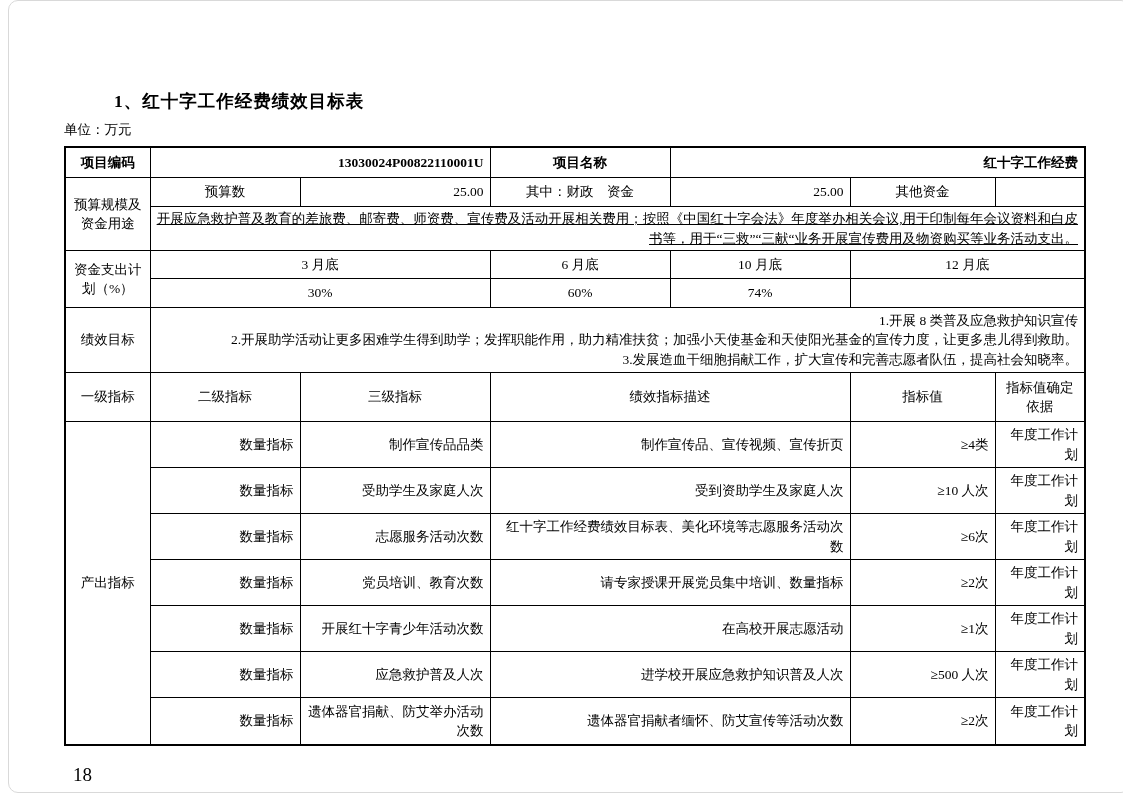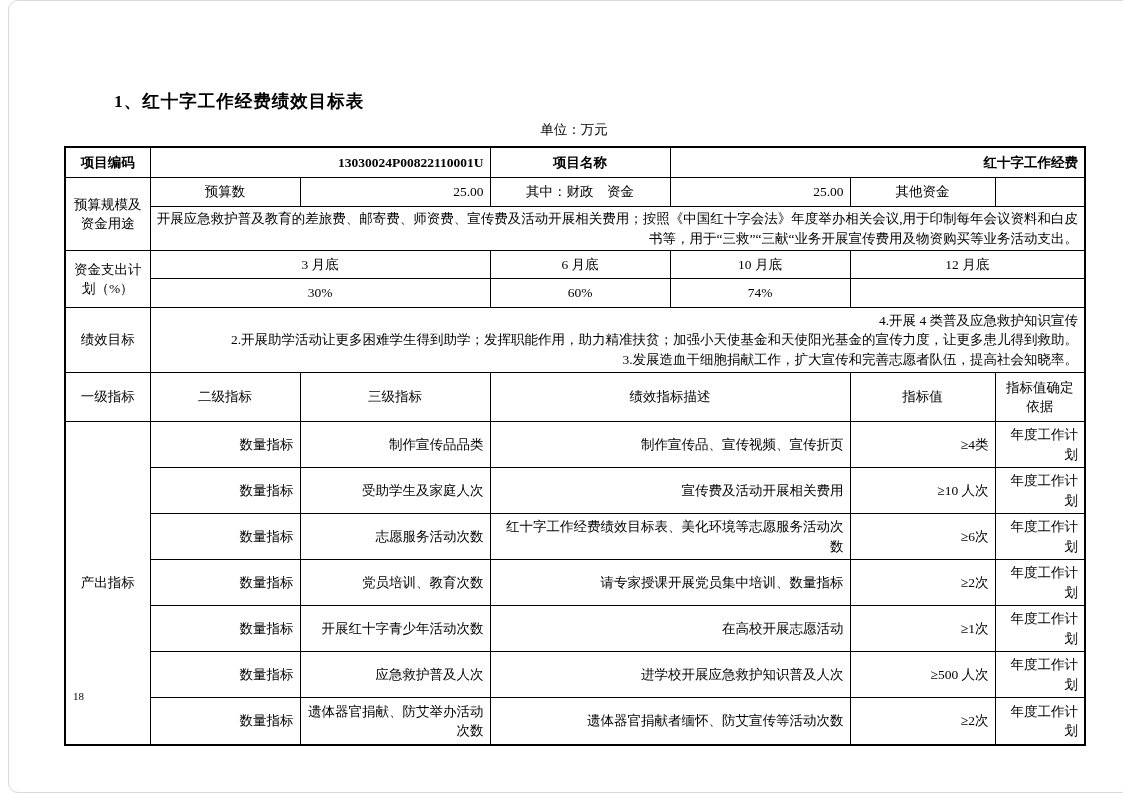--- a/index.html
+++ b/index.html
@@ -14,45 +14,45 @@
     color:#000;
     overflow:hidden;
     margin-left:8px;
   }
   .doc-title{
     position:absolute;left:105px;top:88px;
     font-size:17.5px;font-weight:bold;letter-spacing:1px;
   }
   .unit-label{
     position:absolute;top:120px;left:55px;width:1020px;
-    text-align:center;font-size:13.5px;
+    text-align:left;font-size:13.5px;
   }
   .page-number{
-    position:absolute;left:64px;top:689px;font-size:11px;
+    position:absolute;left:64px;top:763px;font-size:19px;
   }
   table.main{
     position:absolute;left:55px;top:145px;
     width:1020px;
     border-collapse:collapse;table-layout:fixed;
     border:2px solid #000;
   }
   table.main td{
     border:1px solid #000;
     font-size:13.5px;
     line-height:1.45;
     padding:2px 6px;
     vertical-align:middle;
     word-break:break-all;
     overflow:hidden;
   }
   td.c{text-align:center;}
   td.l{text-align:right;}
   tr.r-code td{height:25px;font-weight:bold;}
   tr.r-budget td{height:24px;}
-  tr.r-usage td{height:38px;}
+  tr.r-usage td{height:38px;text-decoration:underline;}
   tr.r-sch1 td{height:23px;}
   tr.r-sch2 td{height:24px;}
   tr.r-goal td{height:60px;}
   tr.r-ihead td{height:44px;}
   tr.r-ind td{height:41px;}
   tr.r-ind-last td{height:42px;}
   td.basis-cell{padding:2px 8px 2px 6px;}
 </style>
 </head>
 <body>
@@ -105,21 +105,21 @@
     <tr class="r-sch2">
       <td class="c" colspan="2">30%</td>
       <td class="c">60%</td>
       <td class="c">74%</td>
       <td class="c" colspan="2"></td>
     </tr>
 
     <tr class="r-goal">
       <td class="c">绩效目标</td>
       <td class="l" colspan="6">
-        <div>4.开展 4 类普及应急救护知识宣传</div>
+        <div>1.开展 8 类普及应急救护知识宣传</div>
         <div>2.开展助学活动让更多困难学生得到助学；发挥职能作用，助力精准扶贫；加强小天使基金和天使阳光基金的宣传力度，让更多患儿得到救助。</div>
         <div>3.发展造血干细胞捐献工作，扩大宣传和完善志愿者队伍，提高社会知晓率。</div>
       </td>
     </tr>
 
     <tr class="r-ihead">
       <td class="c">一级指标</td>
       <td class="c">二级指标</td>
       <td class="c">三级指标</td>
       <td class="c" colspan="2">绩效指标描述</td>
@@ -131,21 +131,21 @@
       <td class="c" rowspan="7">产出指标</td>
       <td class="l">数量指标</td>
       <td class="l">制作宣传品品类</td>
       <td class="l" colspan="2">制作宣传品、宣传视频、宣传折页</td>
       <td class="l">≥4类</td>
       <td class="l basis-cell">年度工作计划</td>
     </tr>
     <tr class="r-ind">
       <td class="l">数量指标</td>
       <td class="l">受助学生及家庭人次</td>
-      <td class="l" colspan="2">宣传费及活动开展相关费用</td>
+      <td class="l" colspan="2">受到资助学生及家庭人次</td>
       <td class="l">≥10 人次</td>
       <td class="l basis-cell">年度工作计划</td>
     </tr>
     <tr class="r-ind">
       <td class="l">数量指标</td>
       <td class="l">志愿服务活动次数</td>
       <td class="l" colspan="2">红十字工作经费绩效目标表、美化环境等志愿服务活动次数</td>
       <td class="l">≥6次</td>
       <td class="l basis-cell">年度工作计划</td>
     </tr>

